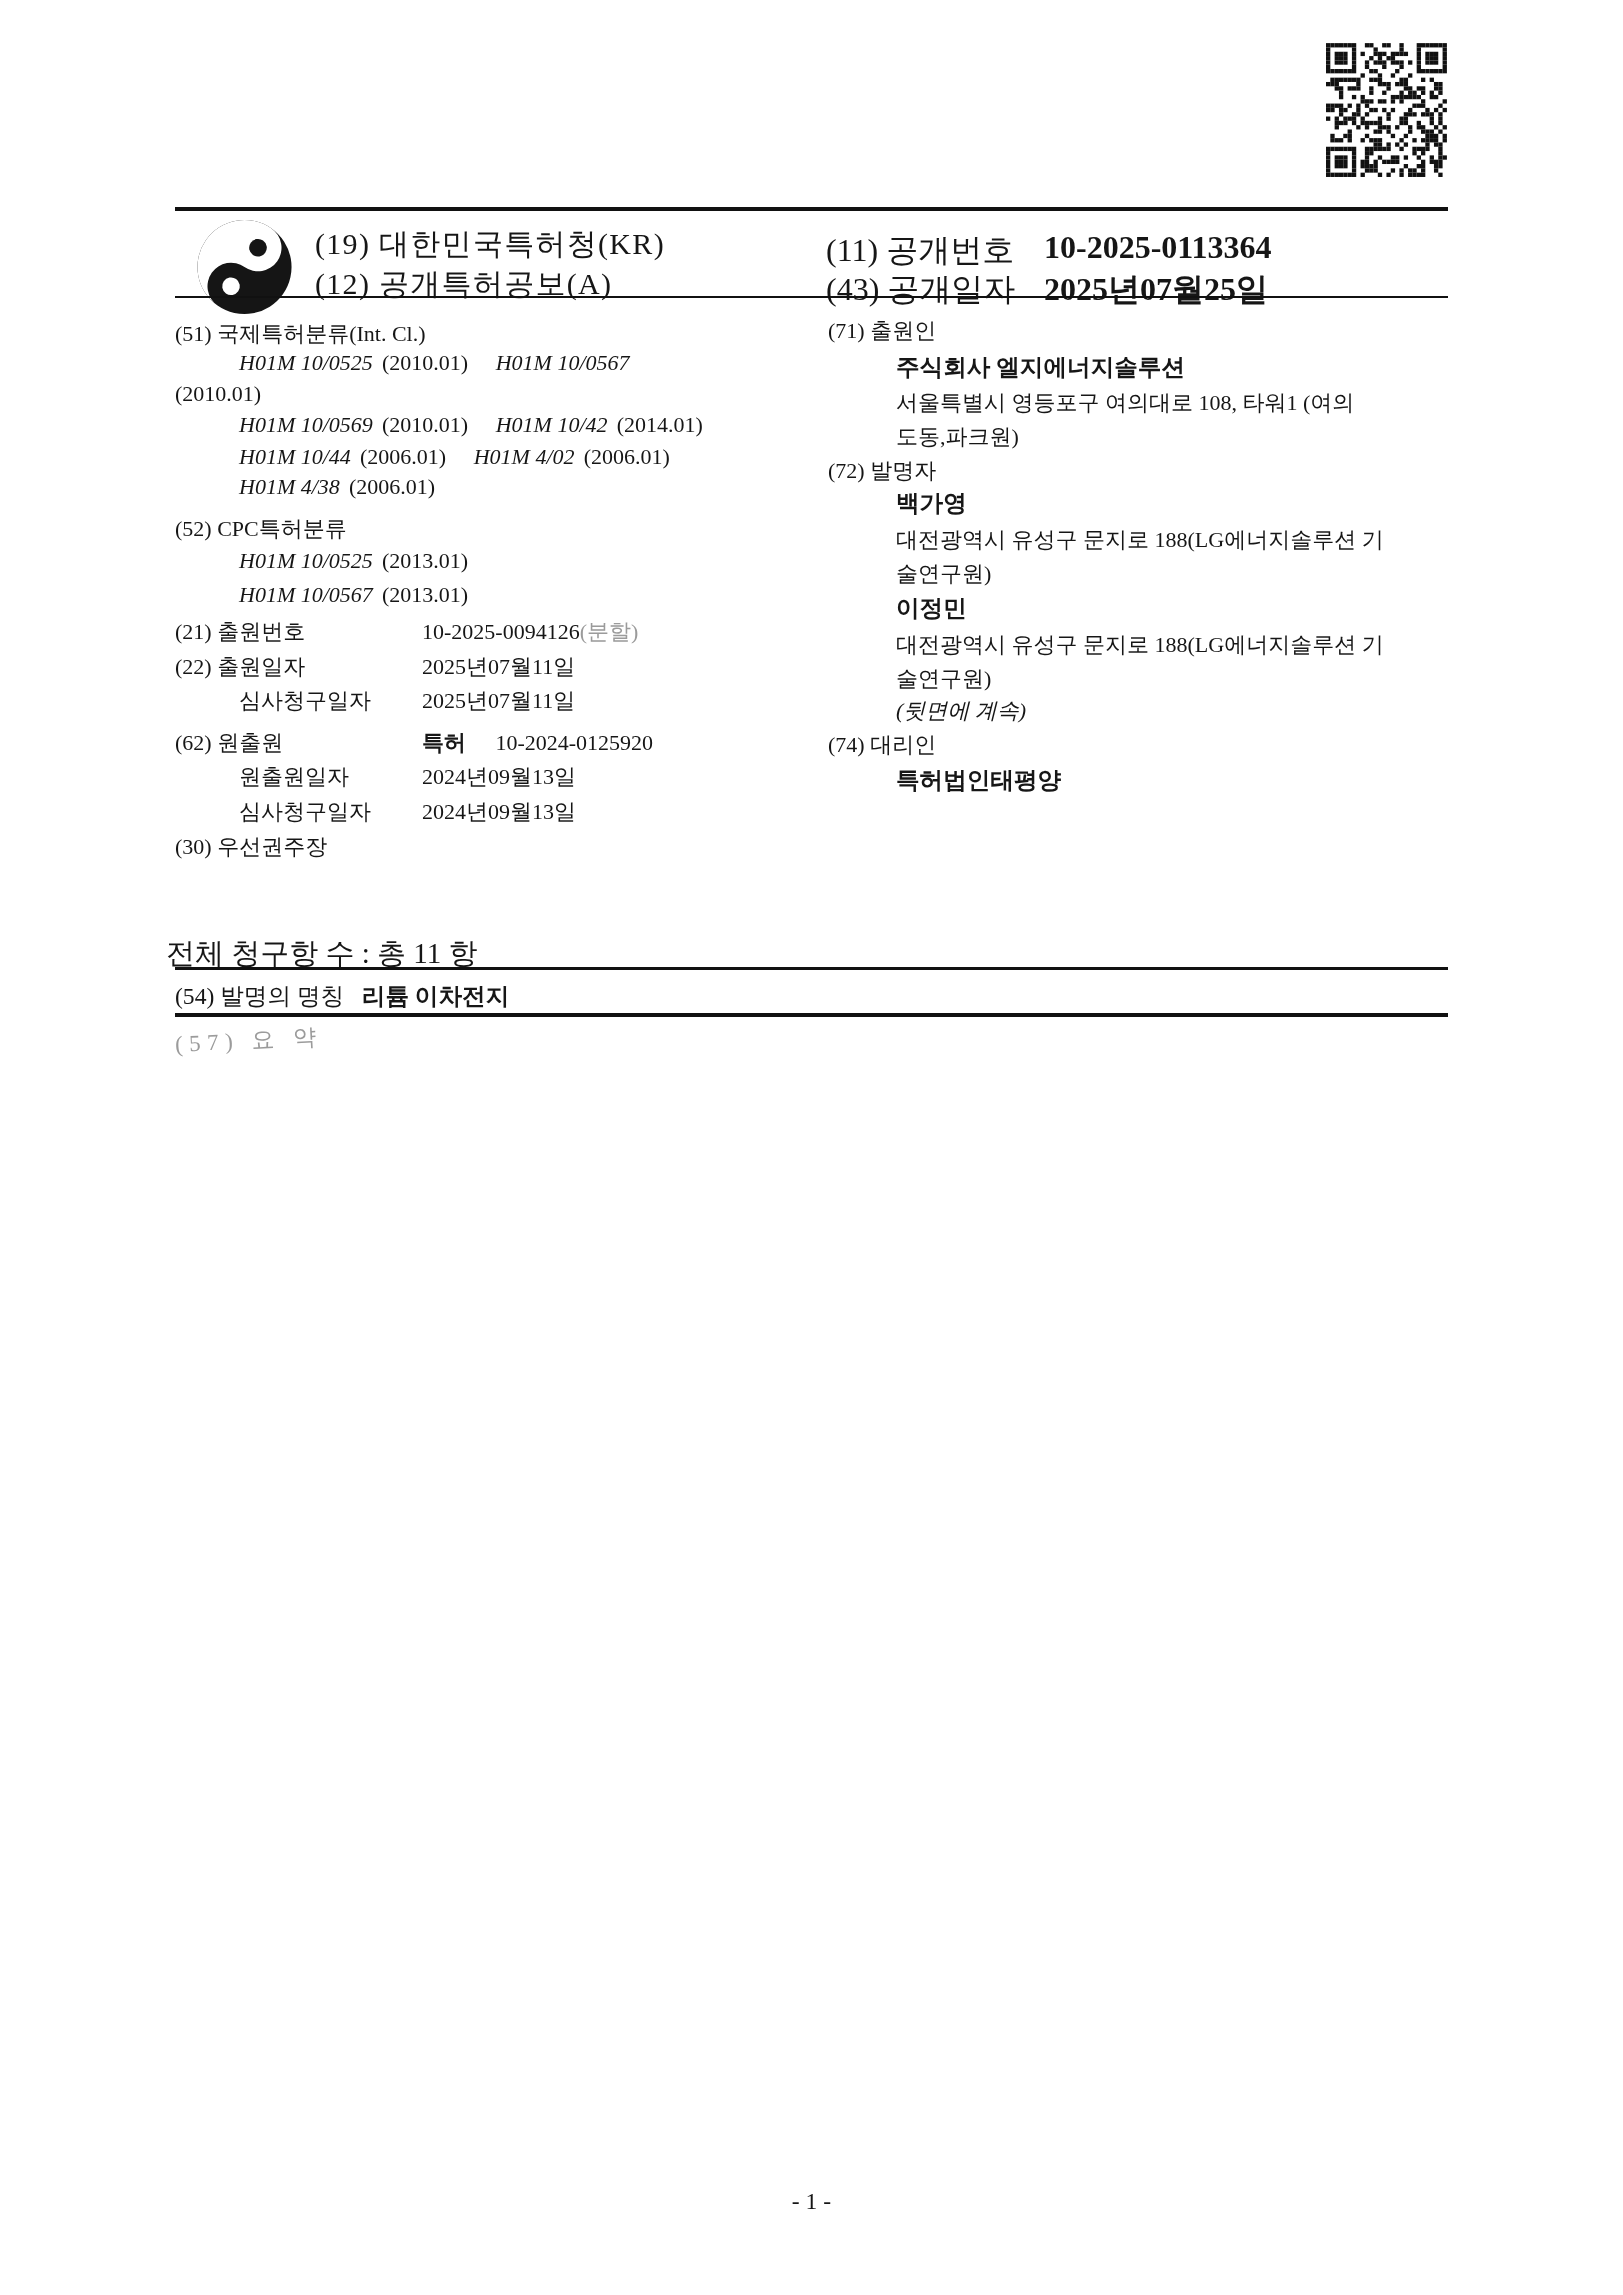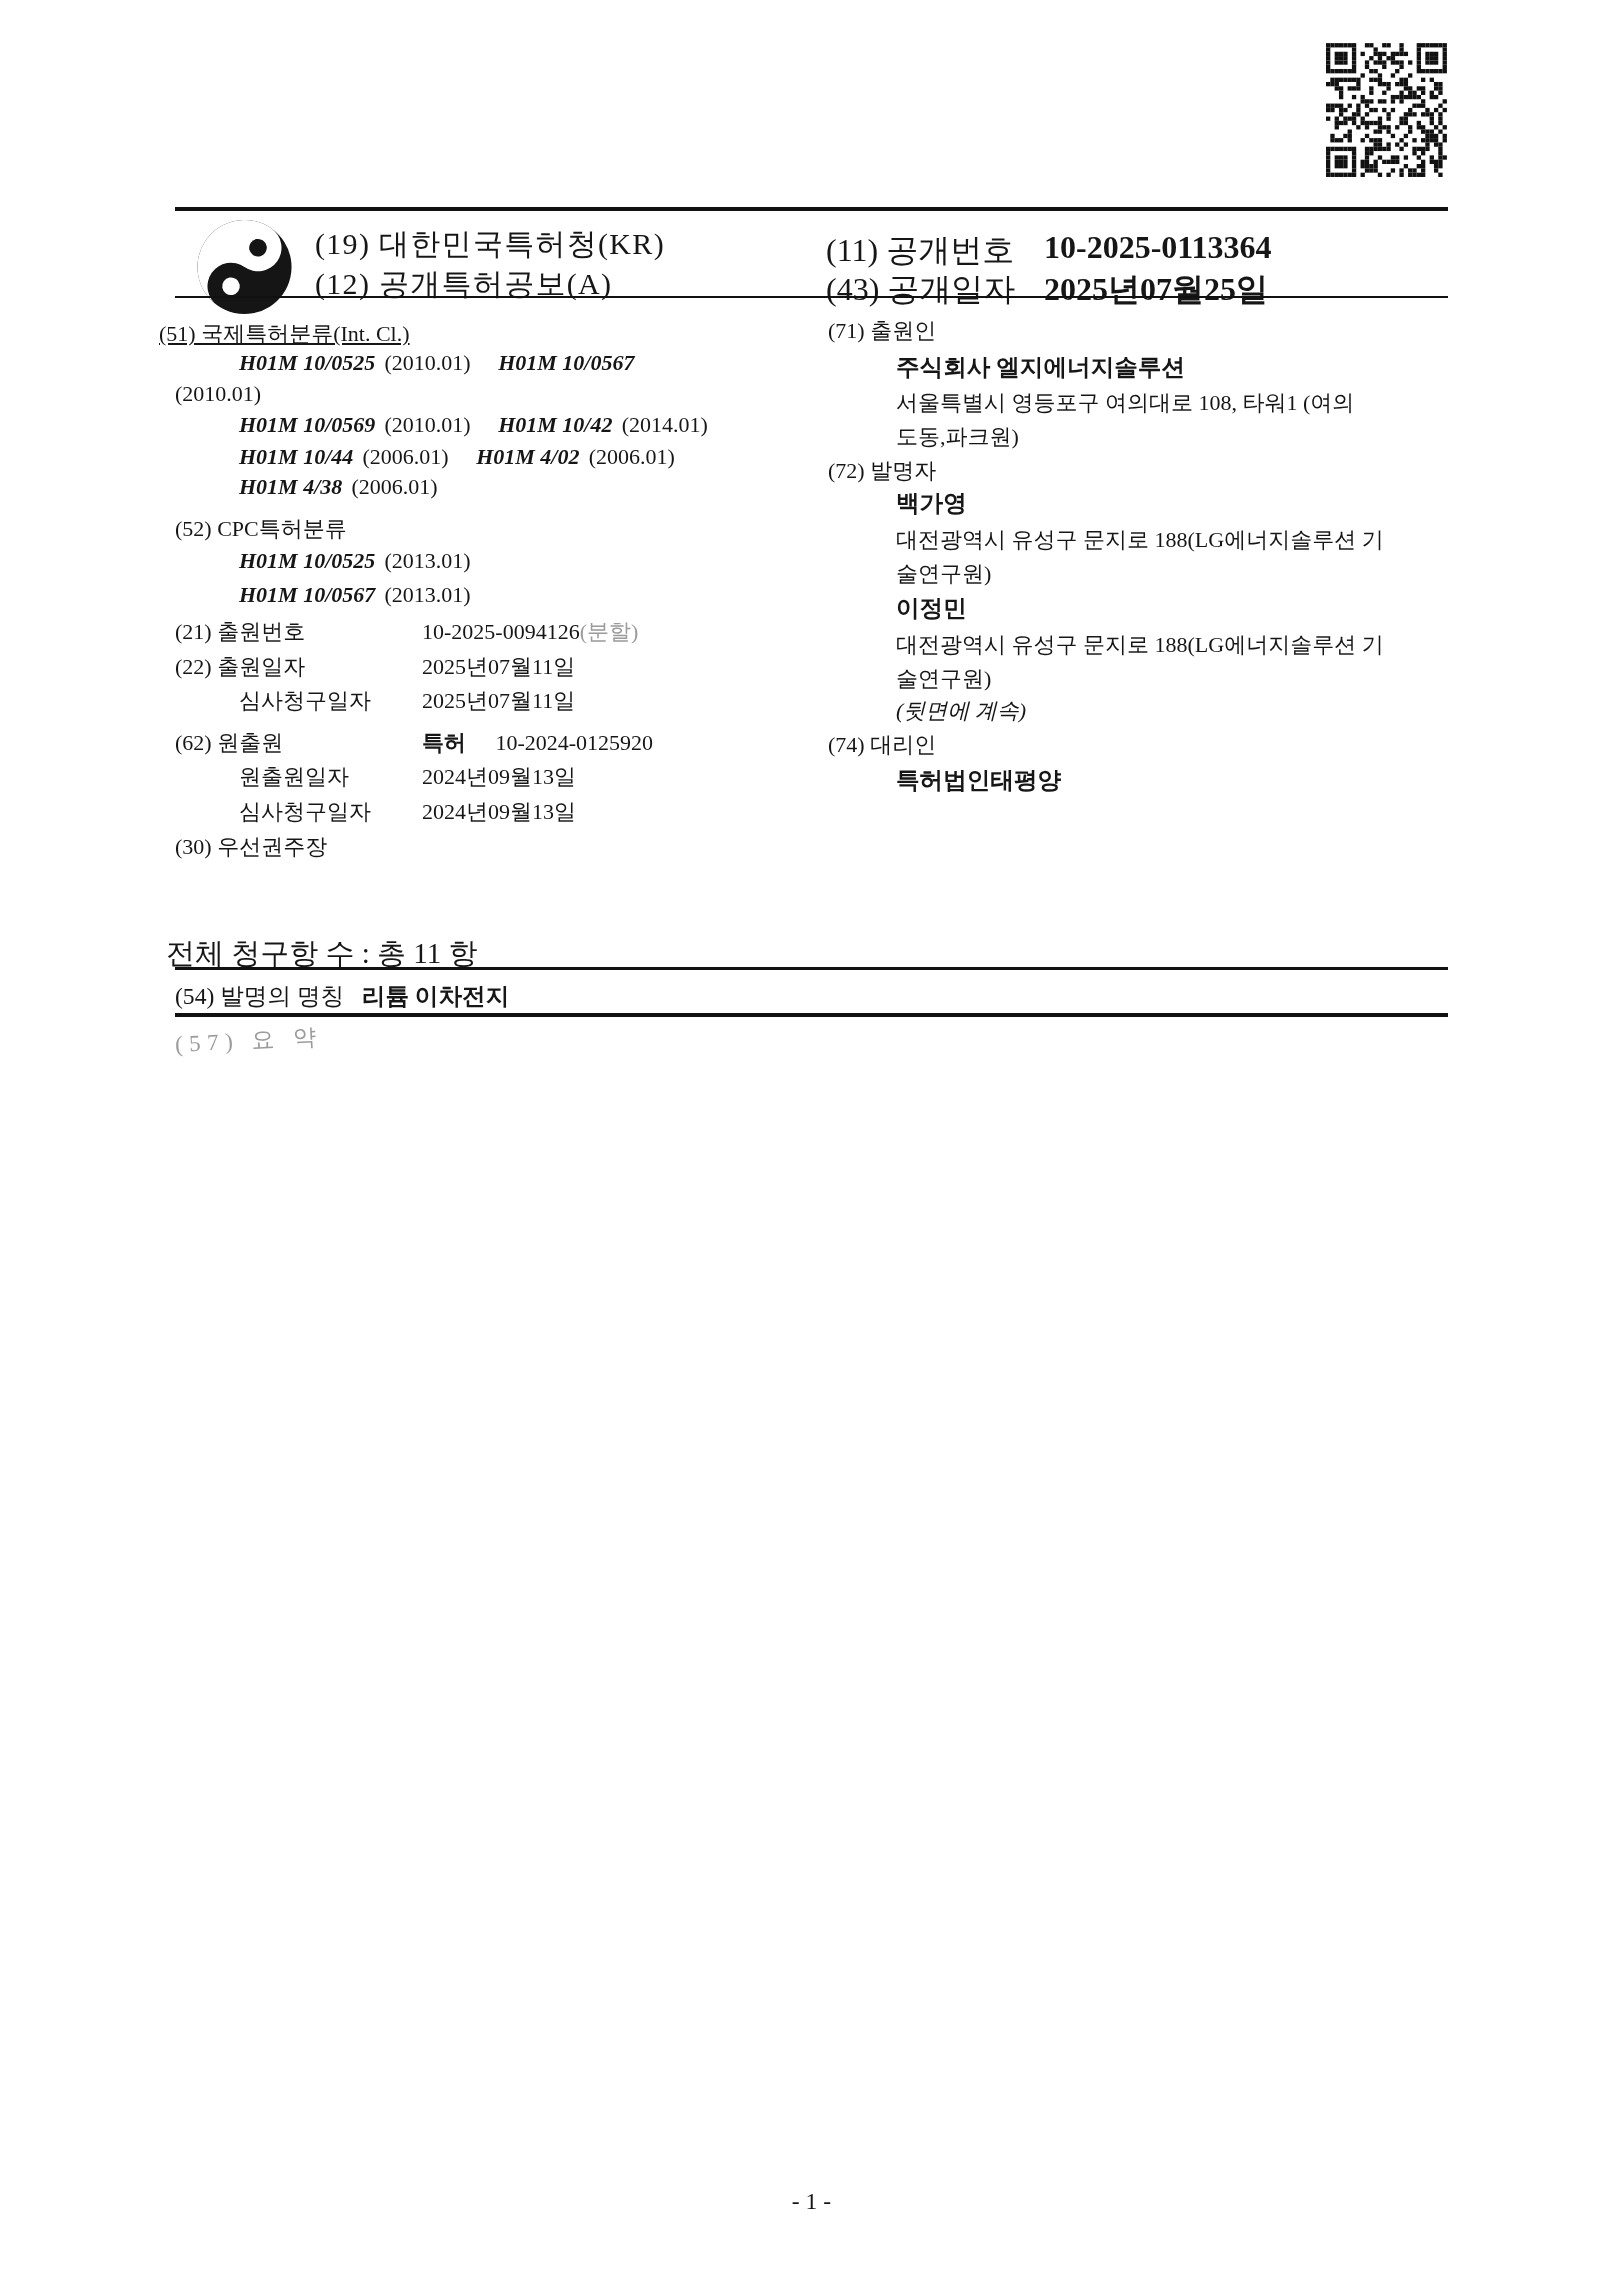--- a/index.html
+++ b/index.html
@@ -9,21 +9,21 @@
     font-family:"Liberation Serif","DejaVu Serif",serif;
     color:#161616;
   }
   .page { position:absolute; inset:0; background:#fff; }
   .abs { position:absolute; white-space:nowrap; }
   .rule { position:absolute; left:175px; width:1273px; background:#111; }
   .fs-body { font-size:22px; }
   .fs-mast { font-size:30px; letter-spacing:1.3px; }
   .fs-field { font-size:32px; }
   .bold { font-weight:bold; }
-  .code { font-weight:bold; font-style:italic;text-align:center; }
+  .code { font-weight:normal; font-style:italic;text-align:center; }
   .yr { font-weight:normal; font-style:normal; }
   .faint { color:#9b9b9b; }
   .italic { font-style:italic; }
   .seg { margin-right:27.5px; }
   .seg-in { margin-right:9.2px; }
   .abstract {
     position:absolute; left:175px; top:1076px; width:1274px;
     font-size:22px; line-height:35px; text-align:justify;
     white-space:normal; letter-spacing:0.3px; word-spacing:3.3px;
   }
@@ -437,21 +437,21 @@
   <div class="abs fs-mast" style="top:224px; left:315px;">(19) 대한민국특허청(KR)</div>
   <div class="abs fs-mast" style="top:264px; left:315px;">(12) 공개특허공보(A)</div>
 
   <div class="abs fs-field" style="top:229px; left:826px;">(11) 공개번호</div>
   <div class="abs fs-field" style="top:229px; left:1044px; font-weight:600;">10-2025-0113364</div>
   <div class="abs fs-field" style="top:268px; left:826px;">(43) 공개일자</div>
   <div class="abs fs-field" style="top:268px; left:1044px; font-weight:600;">2025년07월25일</div>
 
   <div class="rule" style="top:296px; height:2px;"></div>
 
-  <div class="abs fs-body" style="top:319px; left:159px;text-decoration:underline;">(51) 국제특허분류(Int. Cl.)</div>
+  <div class="abs fs-body" style="top:319px; left:175px;">(51) 국제특허분류(Int. Cl.)</div>
 
   <div class="abs fs-body" style="top:350px; left:239px;">
     <span class="code seg-in">H01M 10/0525</span><span class="yr seg">(2010.01)</span><span class="code seg-in">H01M 10/0567</span><span class="yr"></span>
   </div>
   <div class="abs fs-body" style="top:381px; left:175px;">
     <span class="yr">(2010.01)</span>
   </div>
   <div class="abs fs-body" style="top:412px; left:239px;">
     <span class="code seg-in">H01M 10/0569</span><span class="yr seg">(2010.01)</span><span class="code seg-in">H01M 10/42</span><span class="yr">(2014.01)</span>
   </div>

